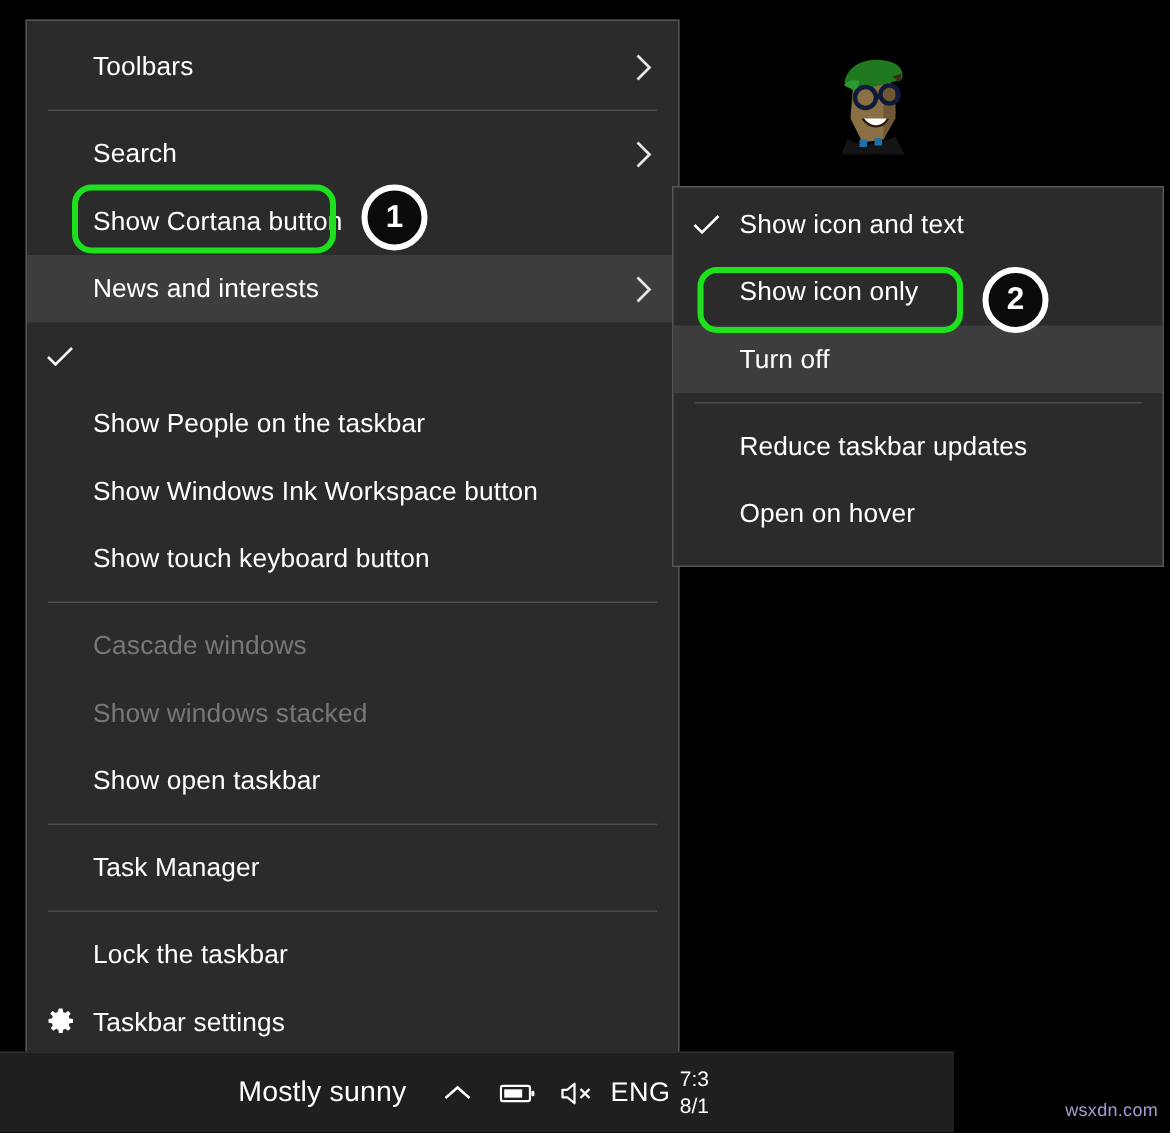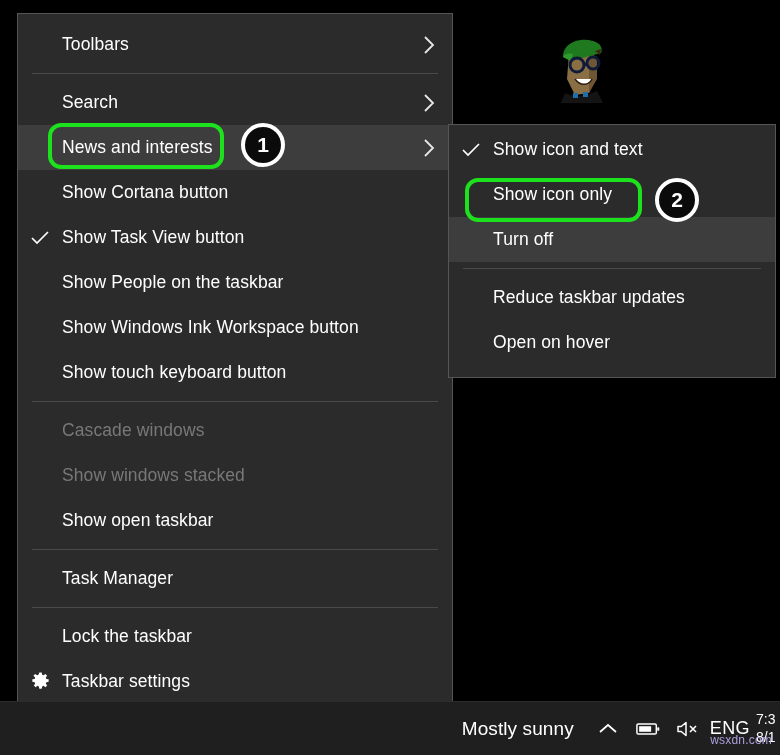--- a/index.html
+++ b/index.html
@@ -31,27 +31,27 @@
     top: 35px;
     width: 56px;
     height: 68px;
   }
 
   
   #taskbar {
     position: absolute;
     left: 0;
     bottom: 0;
-    width: 780px;
+    width: 636px;
     height: 54px;
     background: #1f1f1f;
     border-top: 1px solid #2c2c2c;
     display: flex;
     align-items: center;
-    justify-content: flex-end;
+    justify-content: center;
     box-sizing: border-box;
   }
   .tb-weather {
     color: #ffffff;
     font-size: 19px;
     letter-spacing: .1px;
     margin-right: 22px;
     white-space: nowrap;
   }
   .tray {
@@ -245,42 +245,41 @@
     <div class="mi">
       <span class="check"></span>
       <span class="label">Search</span>
       <span class="chev">
         <svg width="13" height="20" viewBox="0 0 13 20">
             <path d="M2 2 L10 10 L2 18" fill="none" stroke="currentColor" stroke-width="1.8"></path>
           </svg>
       </span>
     </div>
 
+    <div class="mi">
+      <span class="check"></span>
+      <span class="label">Show Cortana button</span>
+    </div>
+
     <div class="mi hover">
       <span class="check"></span>
       <span class="label">News and interests</span>
       <span class="chev">
         <svg width="13" height="20" viewBox="0 0 13 20">
             <path d="M2 2 L10 10 L2 18" fill="none" stroke="currentColor" stroke-width="1.8"></path>
           </svg>
       </span>
     </div>
 
     <div class="mi">
-      <span class="check"></span>
-      <span class="label">Show Cortana button</span>
-    </div>
-
-    <div class="mi">
       <span class="check">
         <svg width="20" height="16" viewBox="0 0 20 16">
             <path d="M2 8 L7 13 L18 2" fill="none" stroke="currentColor" stroke-width="1.7"></path>
           </svg>
       </span>
-      <span class="label">Show Task View button</span>
     </div>
 
     <div class="mi">
       <span class="check"></span>
       <span class="label">Show People on the taskbar</span>
     </div>
 
     <div class="mi">
       <span class="check"></span>
       <span class="label">Show Windows Ink Workspace button</span>

